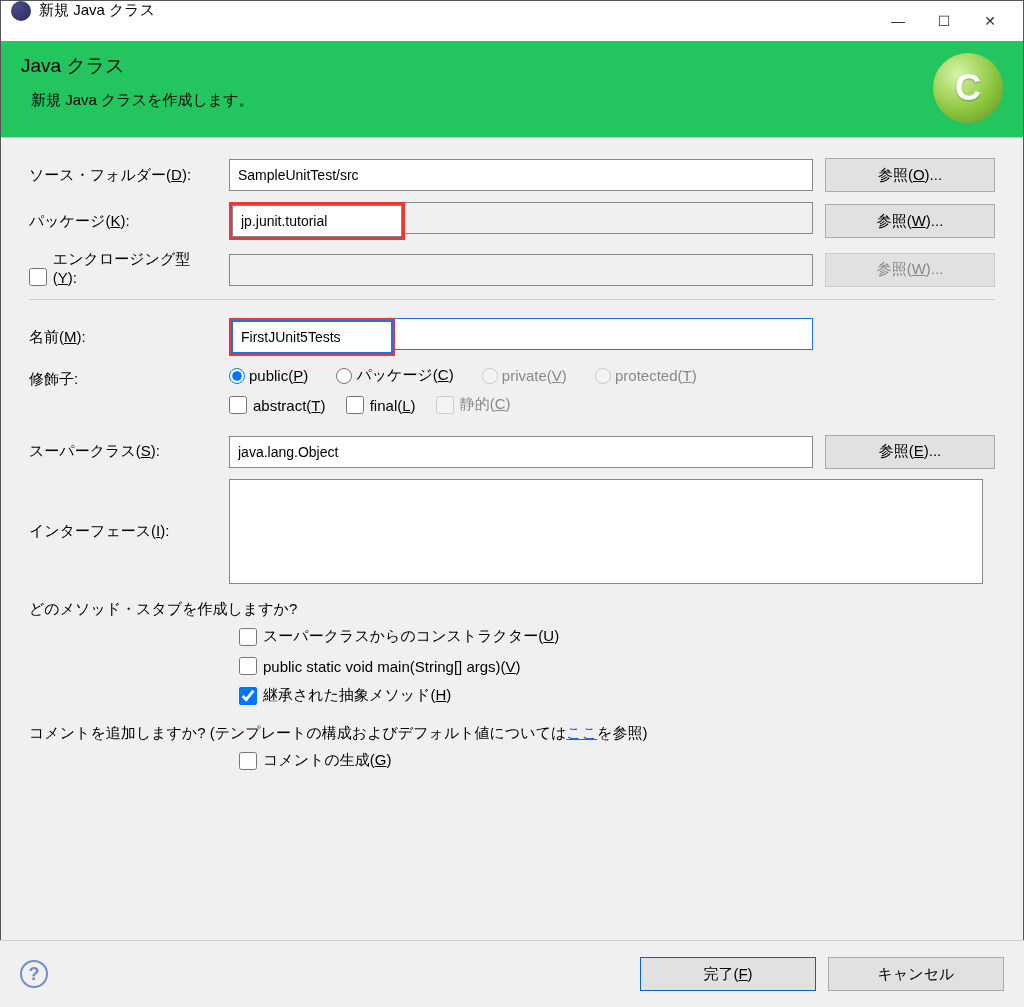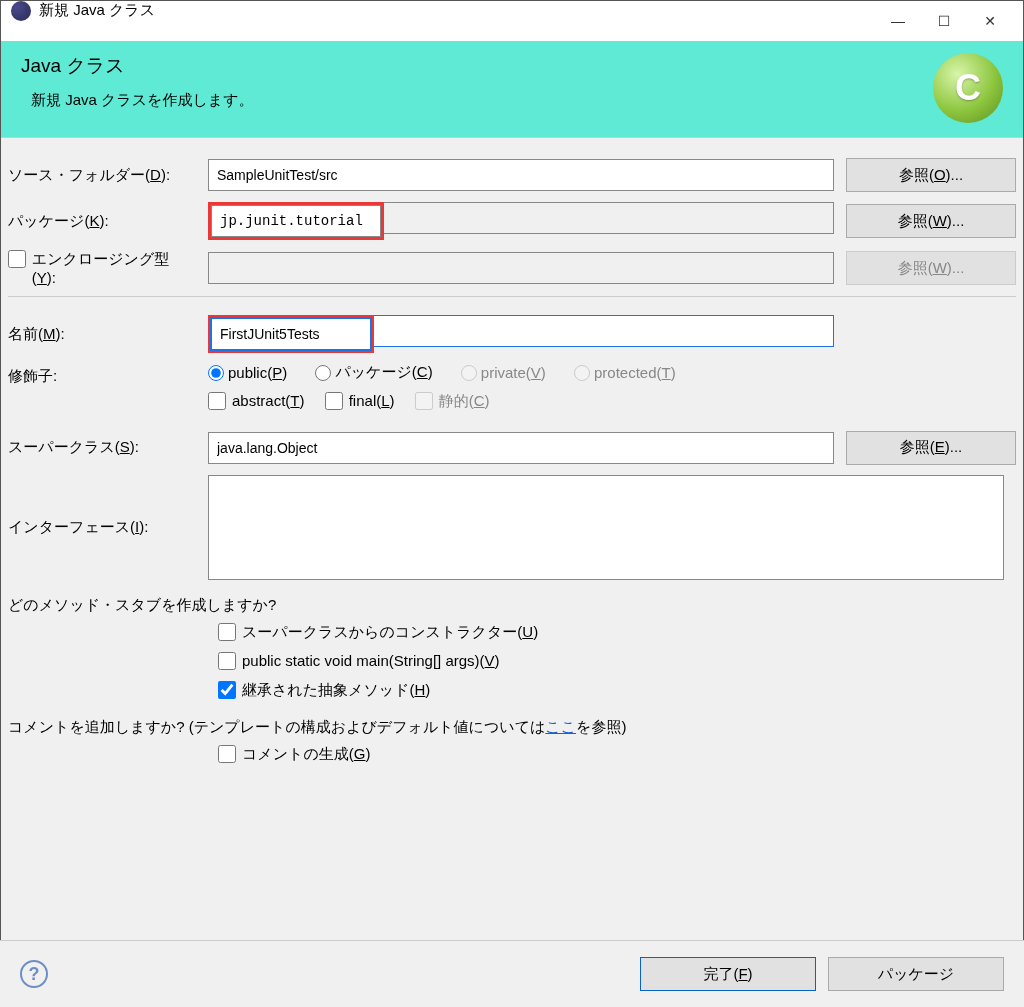--- a/index.html
+++ b/index.html
@@ -1,37 +1,37 @@
 <!DOCTYPE html>
 <html><head>
 <meta charset="utf-8">
 <style>
 *{box-sizing:border-box;margin:0;padding:0}
 body{font-family:"Yu Gothic UI","Meiryo",sans-serif;font-size:15px;background:#f0f0f0;color:#000;width:1024px;height:1007px;overflow:hidden;border:1px solid #555}
 .titlebar{height:40px;background:#fff;display:flex;padding:0 10px;font-size:15px}
 .titlebar .icon{width:20px;height:20px;margin-right:8px;background:radial-gradient(circle at 30% 30%,#4a4a8a,#2a2a5a);border-radius:50%}
 .titlebar-spacer{flex:1}
 .winbtn{width:46px;height:40px;display:flex;align-items:center;justify-content:center;font-family:Arial;color:#333;font-size:14px}
-.header{background:#5eead4;padding:12px 20px 14px;display:flex;align-items:flex-start}
+.header{background:#22c55e;padding:12px 20px 14px;display:flex;align-items:flex-start}
 .header-text{flex:1}
 .header h1{font-size:19px;font-weight:normal;margin-bottom:12px}
 .header p{font-size:15px;margin-left:10px}
 .header-icon{width:70px;height:70px;border-radius:50%;background:radial-gradient(circle at 35% 30%,#d8f5a8,#8ec63f 55%,#5a9020);display:flex;align-items:center;justify-content:center;font-size:36px;font-weight:bold;color:#fff;text-shadow:0 1px 2px rgba(0,0,0,.3)}
 .sep{height:1px;background:#ccc;margin:0}
-.body{background:#f0f0f0;padding:20px 7px 10px}
+.body{background:#f0f0f0;padding:20px 28px 10px}
 .row{display:flex;align-items:center;margin-bottom:10px}
 .row .lbl{width:200px;font-size:15px}
 .row .fld{flex:1;margin-right:12px}
 .row .btn{width:170px}
 input[type=text]{width:100%;height:32px;padding:4px 8px;border:1px solid #888;background:#fff;font-size:14px;font-family:inherit}
 input[type=text]:disabled{background:#f0f0f0;color:#888}
 input.focused{border:1px solid #1a73e8;outline:1px solid #1a73e8}
 .btn{height:34px;border:1px solid #aaa;background:#e1e1e1;font-size:15px;font-family:inherit;cursor:pointer}
 .btn:disabled{color:#888;border-color:#ccc}
-.cb{display:inline-flex;align-items:flex-start;margin-right:16px}
+.cb{display:inline-flex;align-items:flex-end;margin-right:16px}
 .cb input{width:18px;height:18px;margin-right:6px}
 .cb.dis{color:#888}
 .rd{display:inline-flex;align-items:center;margin-right:24px}
 .rd input{width:16px;height:16px;margin-right:4px}
 .rd.dis{color:#888}
 .hl{border:3px solid #e83838;padding:0}
 .hsep{height:1px;background:#ccc;margin:10px 0 18px}
 .interfaces{height:105px;border:1px solid #888;background:#fff}
 .section-q{margin:16px 0 8px;font-size:15px}
 .indent{margin-left:210px}
@@ -72,21 +72,21 @@
 
 <div class="row">
   <div class="lbl"><span>ソース・フォルダー(</span><u>D</u><span>):</span></div>
   <div class="fld"><input type="text" value="SampleUnitTest/src" style=""></div>
   <button class="btn">参照(<u>O</u>)...</button>
 </div>
 
 <div class="row">
   <div class="lbl"><span>パッケージ(</span><u>K</u><span>):</span></div>
   <div class="fld" style="display:flex">
-        <span class="hl" style="display:inline-block"><input type="text" style="width: 170px; border: 1px solid rgb(136, 136, 136); font-family: Liberation Mono, monospace;" value="jp.junit.tutorial"></span>
+        <span class="hl" style="display:inline-block"><input type="text" style="width: 170px; border: 1px solid rgb(136, 136, 136);" value="jp.junit.tutorial"></span>
         <input type="text" style="flex: 1 1 0%; border-left: none;" disabled="" value="">
       </div>
   <button class="btn">参照(<u>W</u>)...</button>
 </div>
 
 <div class="row">
   <div class="lbl"><label class="cb">
           <input type="checkbox" style="">
           <span><span>エンクロージング型(</span><u>Y</u><span>):</span></span>
         </label></div>
@@ -179,14 +179,14 @@
           <span>コメントの生成(<u>G</u>)</span>
         </label></div>
 </div>
 
 </div>
 
 <div class="footer">
   <div class="help">?</div>
   <div class="footer-spacer"></div>
   <button class="btn primary">完了(<u>F</u>)</button>
-  <button class="btn">パッケージ</button>
+  <button class="btn">キャンセル</button>
 </div>
 
 </body></html>

